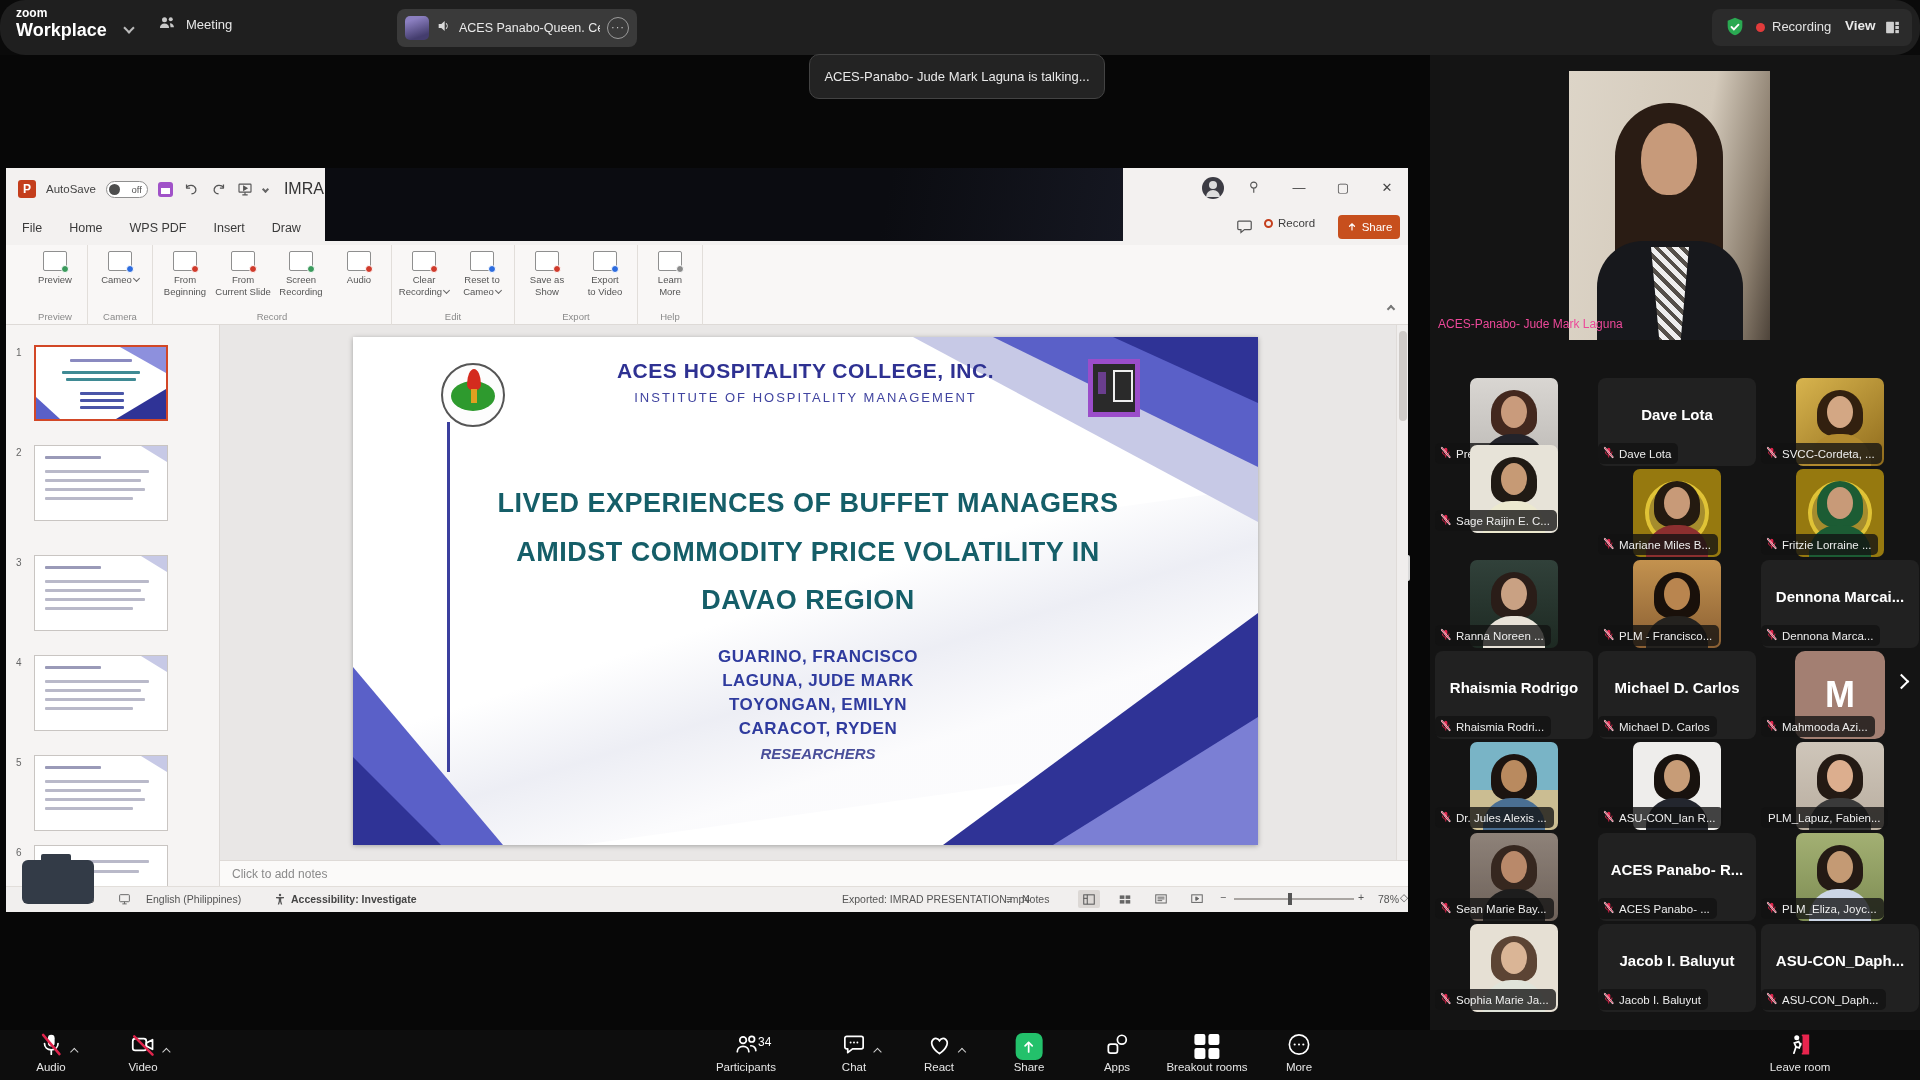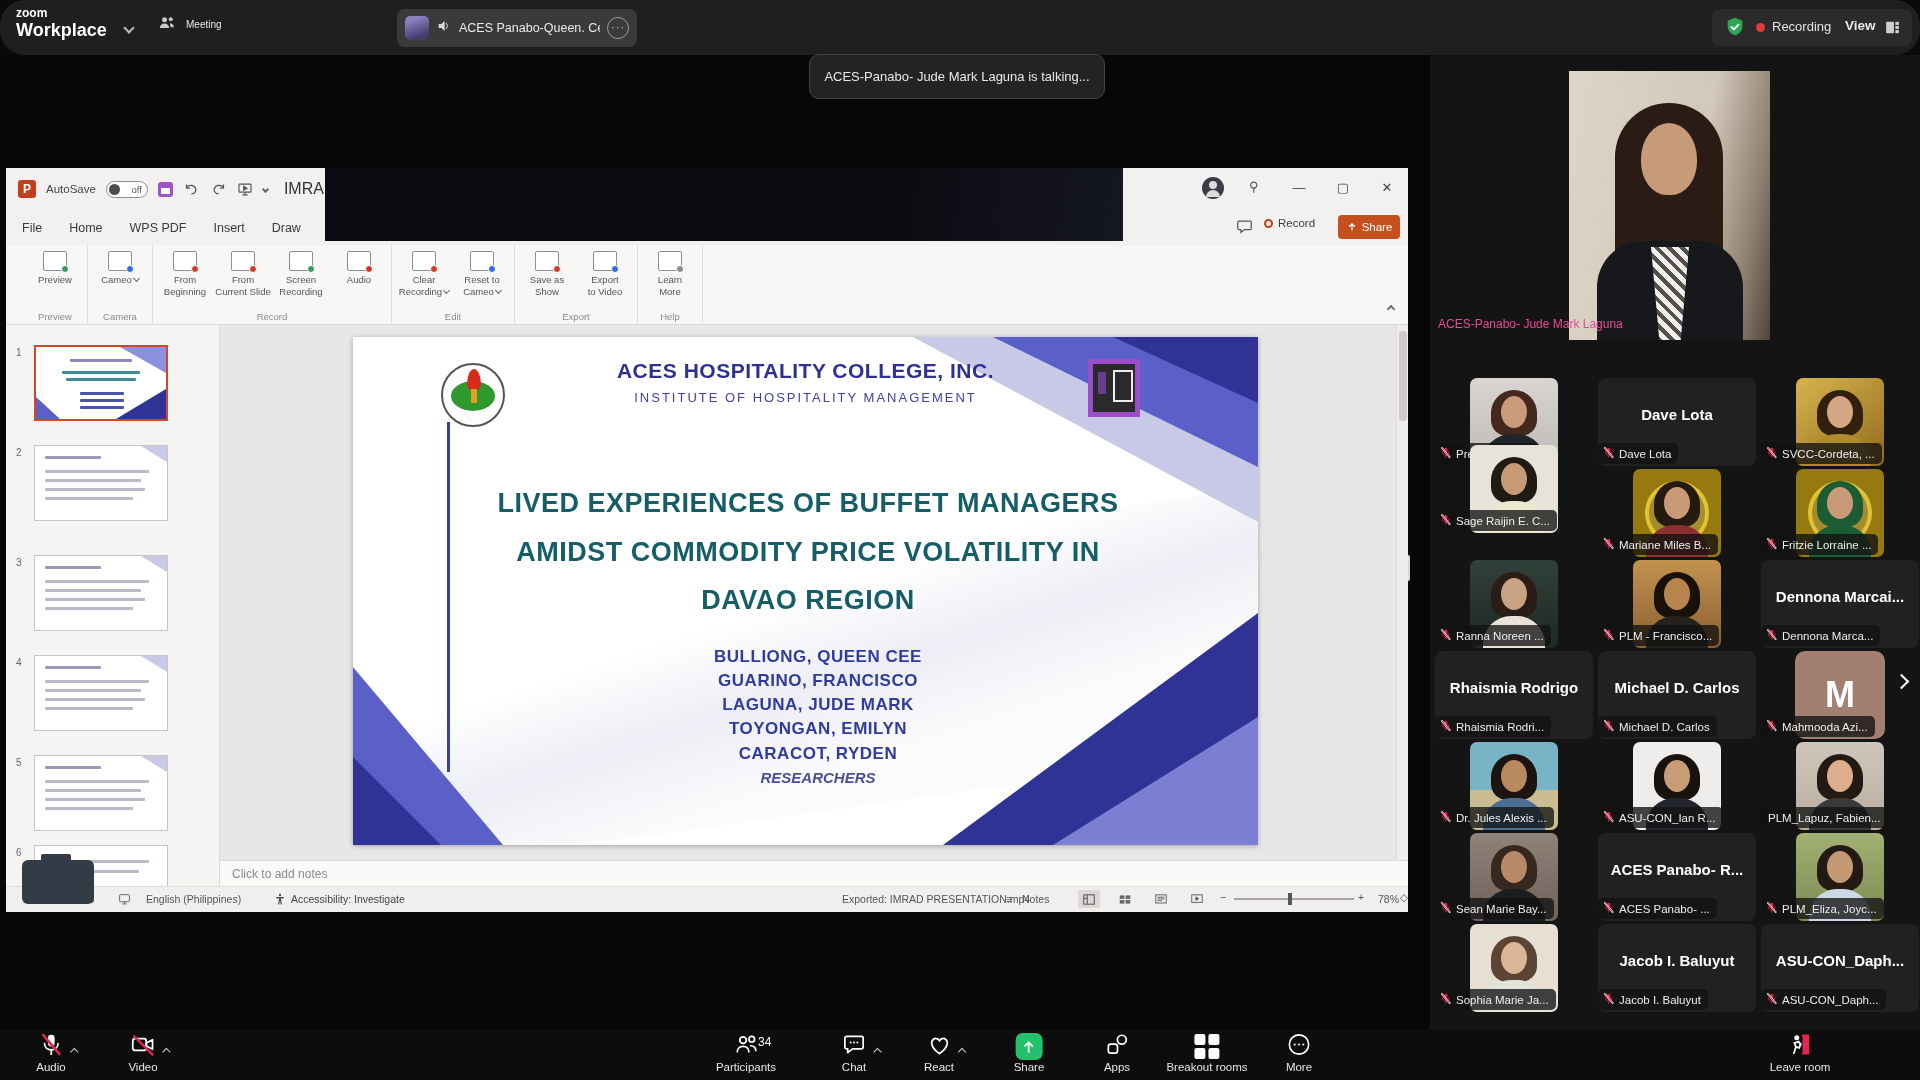--- a/index.html
+++ b/index.html
@@ -8,21 +8,21 @@
   .screen { position:relative; width:1920px; height:1080px; overflow:hidden; background:#0a0a0a; }
 
   
   .topbar { position:absolute; left:0; top:0; width:1920px; height:55px; background:#1f1f1f;border-radius:25px; }
   .zlogo { position:absolute; left:16px; top:7px; color:#fff; line-height:1; }
   .zlogo .l1 { font-size:12px; font-weight:bold; }
   .zlogo .l2 { font-size:18px; font-weight:bold; margin-top:2px; }
   .chev { display:inline-block; width:8px; height:8px; border-right:2px solid #bbb; border-bottom:2px solid #bbb; transform:rotate(45deg); }
   .chev.up { transform:rotate(-135deg); }
   .logo-chev { position:absolute; left:125px; top:24px; }
-  .home-tab { position:absolute; left:157px; top:13px; display:flex; align-items:center; gap:9px; color:#e6e6e6; font-size:10px; }
+  .home-tab { position:absolute; left:157px; top:13px; display:flex; align-items:center; gap:9px; color:#e6e6e6; font-size:13px; }
   .mtab { position:absolute; left:397px; top:9px; width:240px; height:38px; background:#3a3a3a; border-radius:8px; display:flex; align-items:center; padding:0 8px; gap:7px; }
   .mtab .avatar { width:24px; height:24px; border-radius:5px; background:linear-gradient(160deg,#8b7fc0 20%,#443d6e 80%); }
   .mtab .ttl { color:#e9e9e9; font-size:12.5px; white-space:nowrap; overflow:hidden; flex:1; }
   .mtab .dots { width:22px; height:22px; border:1.5px solid #9a9a9a; border-radius:50%; color:#cfcfcf; font-size:11px; line-height:19px; text-align:center; letter-spacing:1px; flex:none; }
   .tr-pill { position:absolute; left:1712px; top:9px; width:200px; height:37px; background:#2b2b2b; border-radius:8px; }
   .shield { position:absolute; left:1724px; top:16px; }
   .recdot { position:absolute; left:1756px; top:23px; width:9px; height:9px; border-radius:50%; background:#e23b3b; }
   .reclbl { position:absolute; left:1772px; top:19px; color:#e3e3e3; font-size:13px; }
   .viewlbl { position:absolute; left:1845px; top:18px; color:#e9e9e9; font-size:13.5px; font-weight:bold; }
   .viewico { position:absolute; left:1884px; top:19px; }
@@ -449,21 +449,20 @@
             <div class="org-name">ACES HOSPITALITY COLLEGE, INC.</div>
             <div class="org-dept">INSTITUTE OF HOSPITALITY MANAGEMENT</div>
           </div>
           <div class="ttl-block" id="title-lines">
               <div class="ttl-line">LIVED EXPERIENCES OF BUFFET MANAGERS</div>
               <div class="ttl-line">AMIDST COMMODITY PRICE VOLATILITY IN</div>
               <div class="ttl-line">DAVAO REGION</div>
             </div>
           <div class="auth-block">
             <div id="author-lines">
-                <div class="auth-line">BULLIONG, QUEEN CEE</div>
                 <div class="auth-line">GUARINO, FRANCISCO</div>
                 <div class="auth-line">LAGUNA, JUDE MARK</div>
                 <div class="auth-line">TOYONGAN, EMILYN</div>
                 <div class="auth-line">CARACOT, RYDEN</div>
               </div>
             <div class="role-line">RESEARCHERS</div>
           </div>
         </div>
       </div>
       <div class="vsb">
@@ -476,21 +475,21 @@
         <span class="st" style="left:30px;">Slide 1 of 15</span>
         <span class="st" style="left:112px;"><svg width="13" height="12" viewBox="0 0 24 22" fill="none" stroke="#666" stroke-width="1.8">
               <rect x="3" y="3" width="18" height="13" rx="1.5"></rect>
               <path d="M12 16v4M8 20h8"></path>
             </svg></span>
         <span class="st" style="left:140px;">English (Philippines)</span>
         <span class="st" style="left:268px;"><svg width="12" height="12" viewBox="0 0 24 24" fill="#555">
               <circle cx="12" cy="4" r="2.4"></circle>
               <path d="M4 8h16v2.4l-5.6.8v5l2 7h-2.6L12 17l-1.8 6.2H7.6l2-7v-5L4 10.4z"></path>
             </svg></span>
-        <span class="st" style="left:285px;font-weight:normal;color:#444;">Accessibility: Investigate</span>
+        <span class="st" style="left:285px;font-weight:bold;color:#444;">Accessibility: Investigate</span>
         <span class="st" style="left:836px;">Exported: IMRAD PRESENTATION.mp4</span>
         <span class="st" style="left:1000px;">≡</span>
         <span class="st" style="left:1016px;">Notes</span>
         <div class="viewbtns">
           <span class="vb active">
               <svg width="14" height="13" viewBox="0 0 24 22" fill="none" stroke="#555" stroke-width="1.7">
                 <rect x="3" y="3" width="18" height="16"></rect>
                 <path d="M3 9h6M9 3v16"></path>
               </svg>
             </span>

